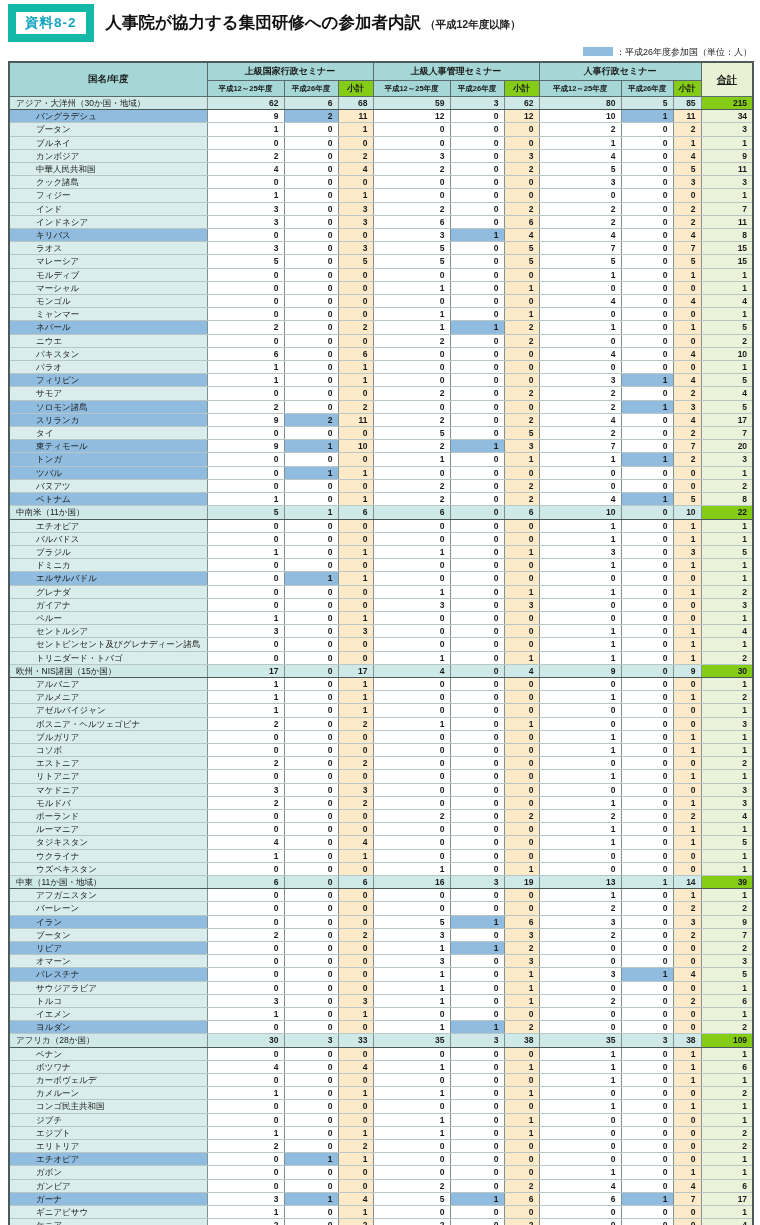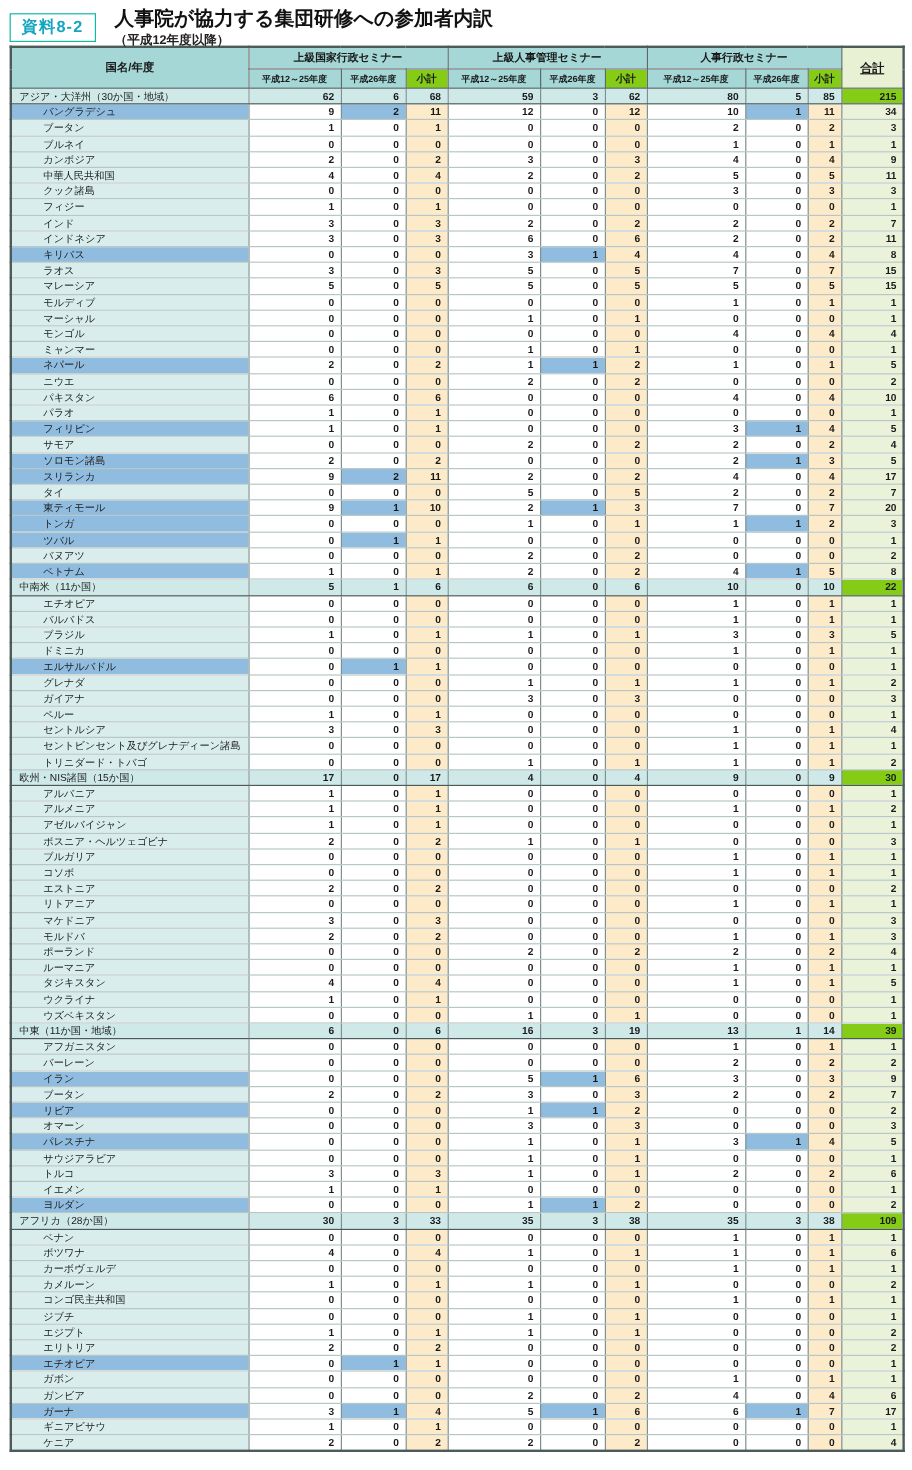--- a/index.html
+++ b/index.html
@@ -1,19 +1,19 @@
 <!DOCTYPE html>
 <html><head>
 <meta charset="utf-8">
 <style>
   html,body{margin:0;padding:0;background:#fff;width:760px;font-family:"Liberation Sans","DejaVu Sans",sans-serif;color:#1a1a1a;}
   .page{width:744px;padding:8px 8px 4px 8px;}
   .title-row{display:flex;align-items:center;height:30px;}
-  .tag{border:1px solid #14b8a6;color:#14a5c0;font-weight:bold;font-size:13.5px;padding:2px 9px;letter-spacing:1px;flex:0 0 auto;}
-  .main-title{margin:0 0 0 12px;font-size:16.5px;font-weight:bold;color:#111;display:flex;align-items:baseline;flex-direction:column;}
+  .tag{border:8px solid #14b8a6;color:#14a5c0;font-weight:bold;font-size:13.5px;padding:2px 9px;letter-spacing:1px;flex:0 0 auto;}
+  .main-title{margin:0 0 0 12px;font-size:16.5px;font-weight:bold;color:#111;display:flex;align-items:baseline;}
   .main-title .sub{font-size:10.5px;font-weight:bold;color:#222;margin-left:4px;}
   .legend{text-align:right;font-size:9px;color:#222;margin:8px 0 3px 0;height:12px;line-height:12px;}
   .legend .swatch{display:inline-block;width:30px;height:9px;background:#8fbcdf;vertical-align:-1px;margin-right:3px;}
   table{border-collapse:collapse;table-layout:fixed;width:744px;border:2px solid #4d5a5a;}
   th,td{border:1px solid #7e9090;overflow:hidden;white-space:nowrap;}
   thead th{color:#1a1a1a;border-color:#5b6b6b;}
   .th-group{background:#a4d7d6;font-size:9px;height:15px;font-weight:bold;}
   .th-sub{background:#a4d7d6;font-size:7.5px;height:13px;font-weight:bold;}
   .th-subtotal{background:#84cc16;font-size:8.5px;}
   .th-corner{background:#a4d7d6;font-size:9.5px;font-weight:bold;}
@@ -33,20 +33,23 @@
 <body>
 
 <div class="page">
   <div class="title-row">
     <span class="tag">資料8-2</span>
     <h1 class="main-title">
         <span>人事院が協力する集団研修への参加者内訳</span>
         <span class="sub">（平成12年度以降）</span>
       </h1>
   </div>
+  <div class="legend">
+    <span class="swatch"></span><span>：平成26年度参加国（単位：人）</span>
+  </div>
   <table>
     <colgroup>
       <col style="width:198px">
         <col style="width:77px">
         <col style="width:54px">
         <col style="width:35px">
       <col style="width:77px">
         <col style="width:54px">
         <col style="width:35px">
       <col style="width:82px">

